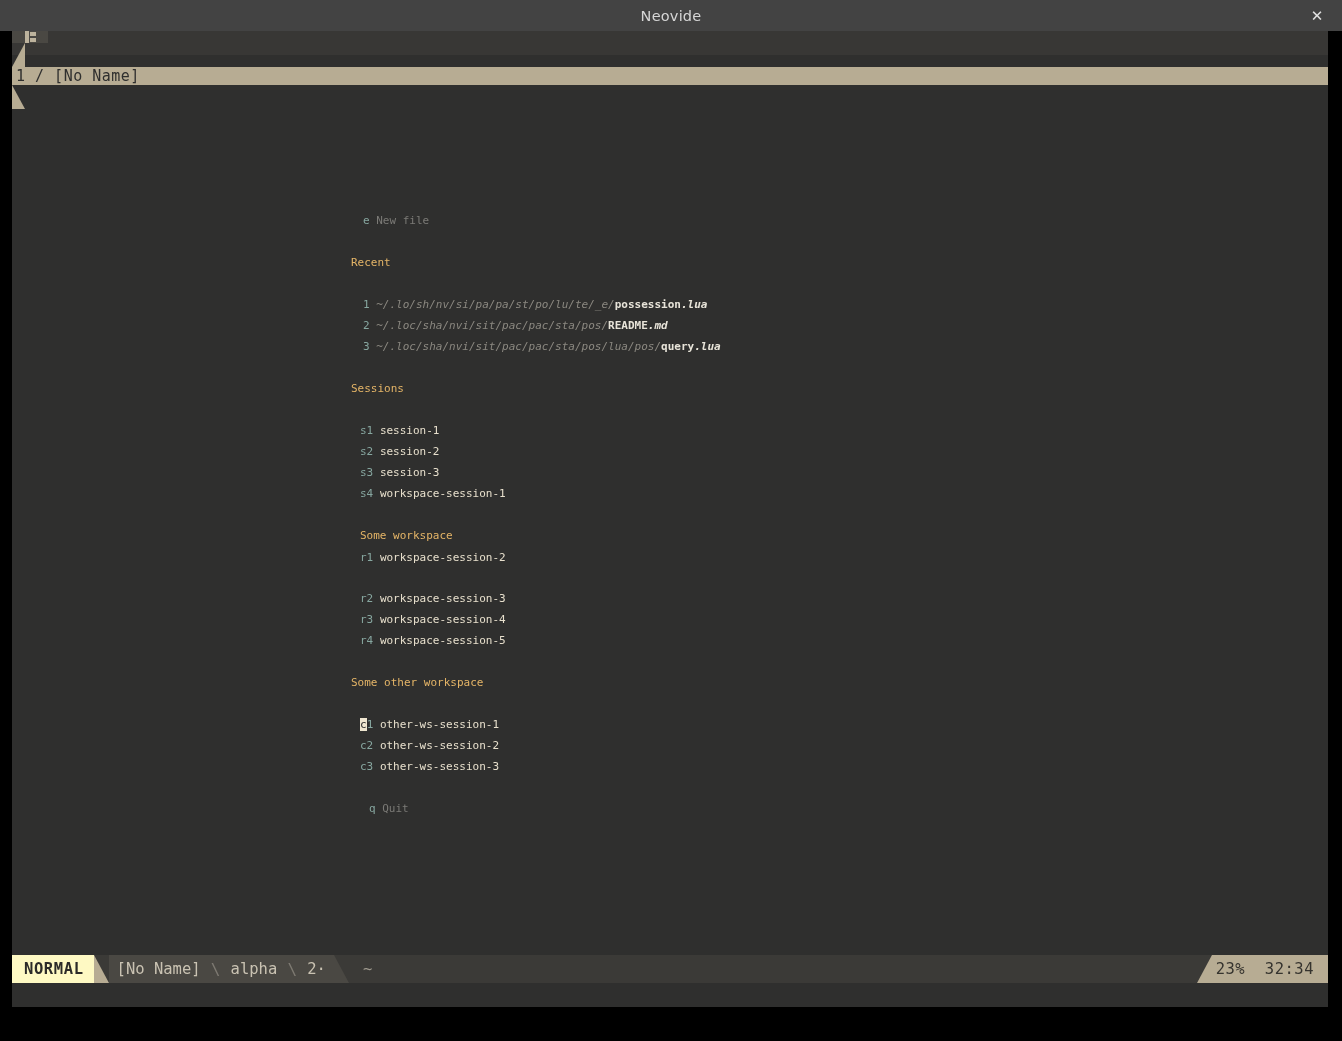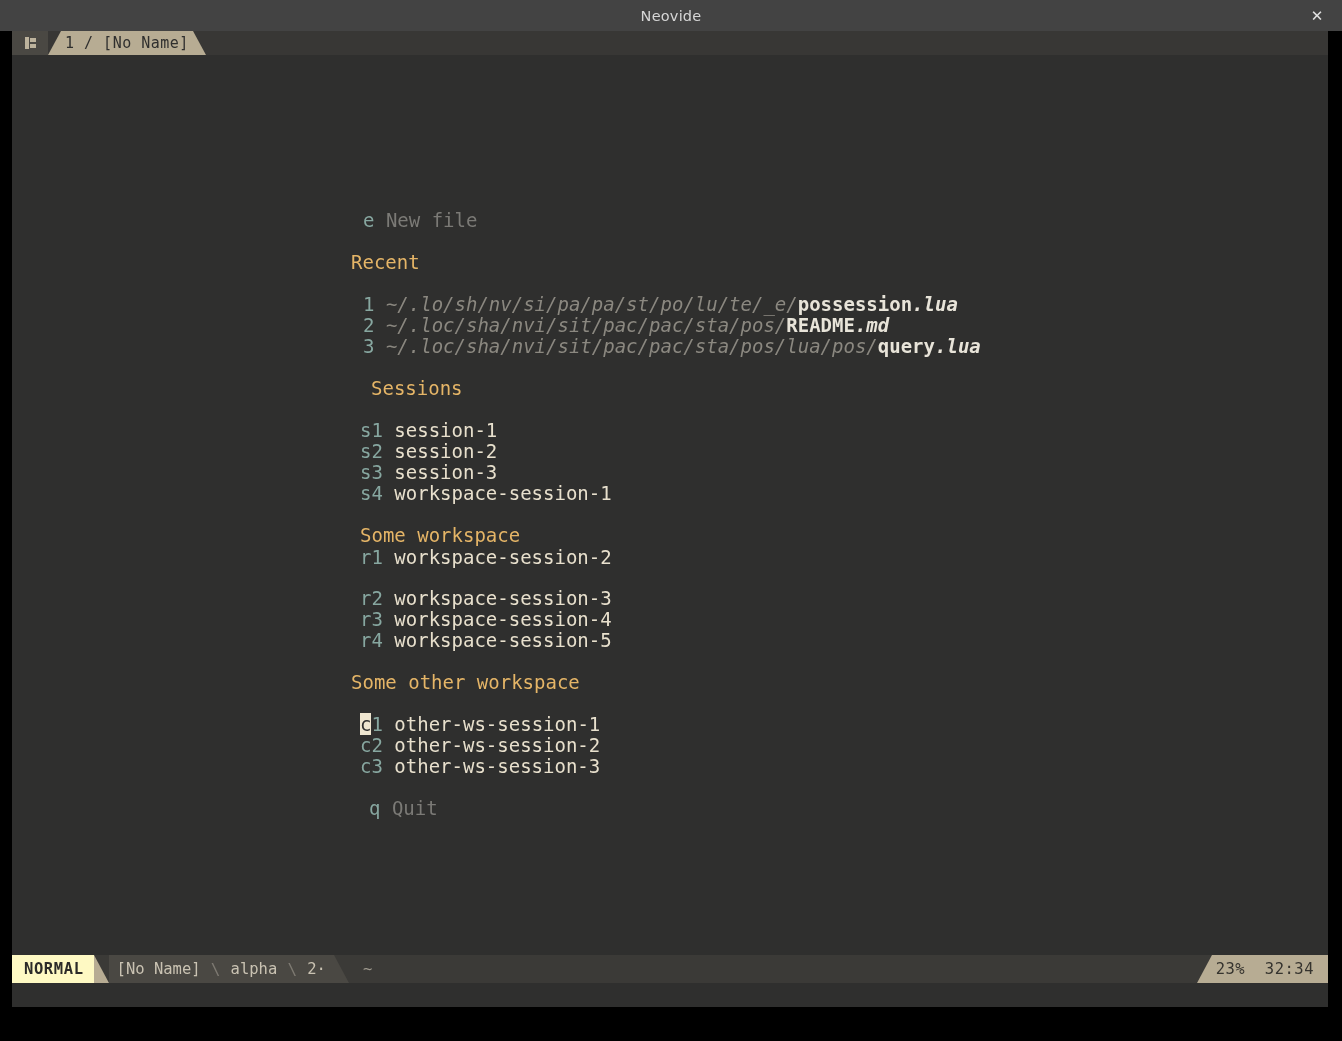--- a/index.html
+++ b/index.html
@@ -67,20 +67,21 @@
   
   .tabline {
     position: absolute;
     left: 0; top: 0;
     width: 1316px;
     height: 24px;
     background: #383735;
     display: flex;
     align-items: stretch;
     font-size: 15px;
+    flex-direction: column;
   }
   .tab-icon-cell {
     width: 36px;
     background: #4a4843;
     display: flex;
     align-items: center;
     justify-content: center;
     color: #bdb39d;
     font-size: 13px;
   }
@@ -138,21 +139,21 @@
     top: 24px;
     width: 1316px;
     height: 928px;
     font-size: 17.5px;
     line-height: 21px;
   }
 
   .line {
     position: absolute;
     white-space: pre;
-    font-size: 19px;
+    font-size: 11px;
     line-height: 21px;
   }
 
   .key         { color: #87a7a0; }
   .desc-dim    { color: #7b7a76; }
   .header      { color: #e5b567; }
   .path        { color: #8b8880; font-style: italic; }
   .fname       { color: #e8e4d9; font-weight: bold; }
   .fext        { color: #e8e4d9; font-style: italic; font-weight: bold; }
   .session     { color: #e8e0cd; }
@@ -268,21 +269,21 @@
       <div class="line" style="left:351px; top:155px;"><span class="key">e</span><span class="desc-dim"> </span><span class="desc-dim">New file</span></div>
 
       <div class="line header" style="left:339px; top:197px;">Recent</div>
 
       <div class="line" style="left:351px; top:239px;"><span class="key">1</span><span class="path"> </span><span class="path">~/.lo/sh/nv/si/pa/pa/st/po/lu/te/_e/</span><span class="fname">possession</span><span class="fext">.lua</span></div>
 
       <div class="line" style="left:351px; top:260px;"><span class="key">2</span><span class="path"> </span><span class="path">~/.loc/sha/nvi/sit/pac/pac/sta/pos/</span><span class="fname">README</span><span class="fext">.md</span></div>
 
       <div class="line" style="left:351px; top:281px;"><span class="key">3</span><span class="path"> </span><span class="path">~/.loc/sha/nvi/sit/pac/pac/sta/pos/lua/pos/</span><span class="fname">query</span><span class="fext">.lua</span></div>
 
-      <div class="line header" style="left:339px; top:323px;margin-left:20px;">Sessions</div>
+      <div class="line header" style="left:339px; top:323px;">Sessions</div>
 
       <div class="line" style="left:348px; top:365px;"><span class="key">s1</span><span class="session"> </span><span class="session">session-1</span></div>
       <div class="line" style="left:348px; top:386px;"><span class="key">s2</span><span class="session"> </span><span class="session">session-2</span></div>
       <div class="line" style="left:348px; top:407px;"><span class="key">s3</span><span class="session"> </span><span class="session">session-3</span></div>
       <div class="line" style="left:348px; top:428px;"><span class="key">s4</span><span class="session"> </span><span class="session">workspace-session-1</span></div>
 
       <div class="line header" style="left:339px; top:470px;margin-left:9px;">Some workspace</div>
 
       <div class="line" style="left:348px; top:492px;"><span class="key">r1</span><span class="session"> </span><span class="session">workspace-session-2</span></div>
       <div class="line" style="left:348px; top:533px;"><span class="key">r2</span><span class="session"> </span><span class="session">workspace-session-3</span></div>

